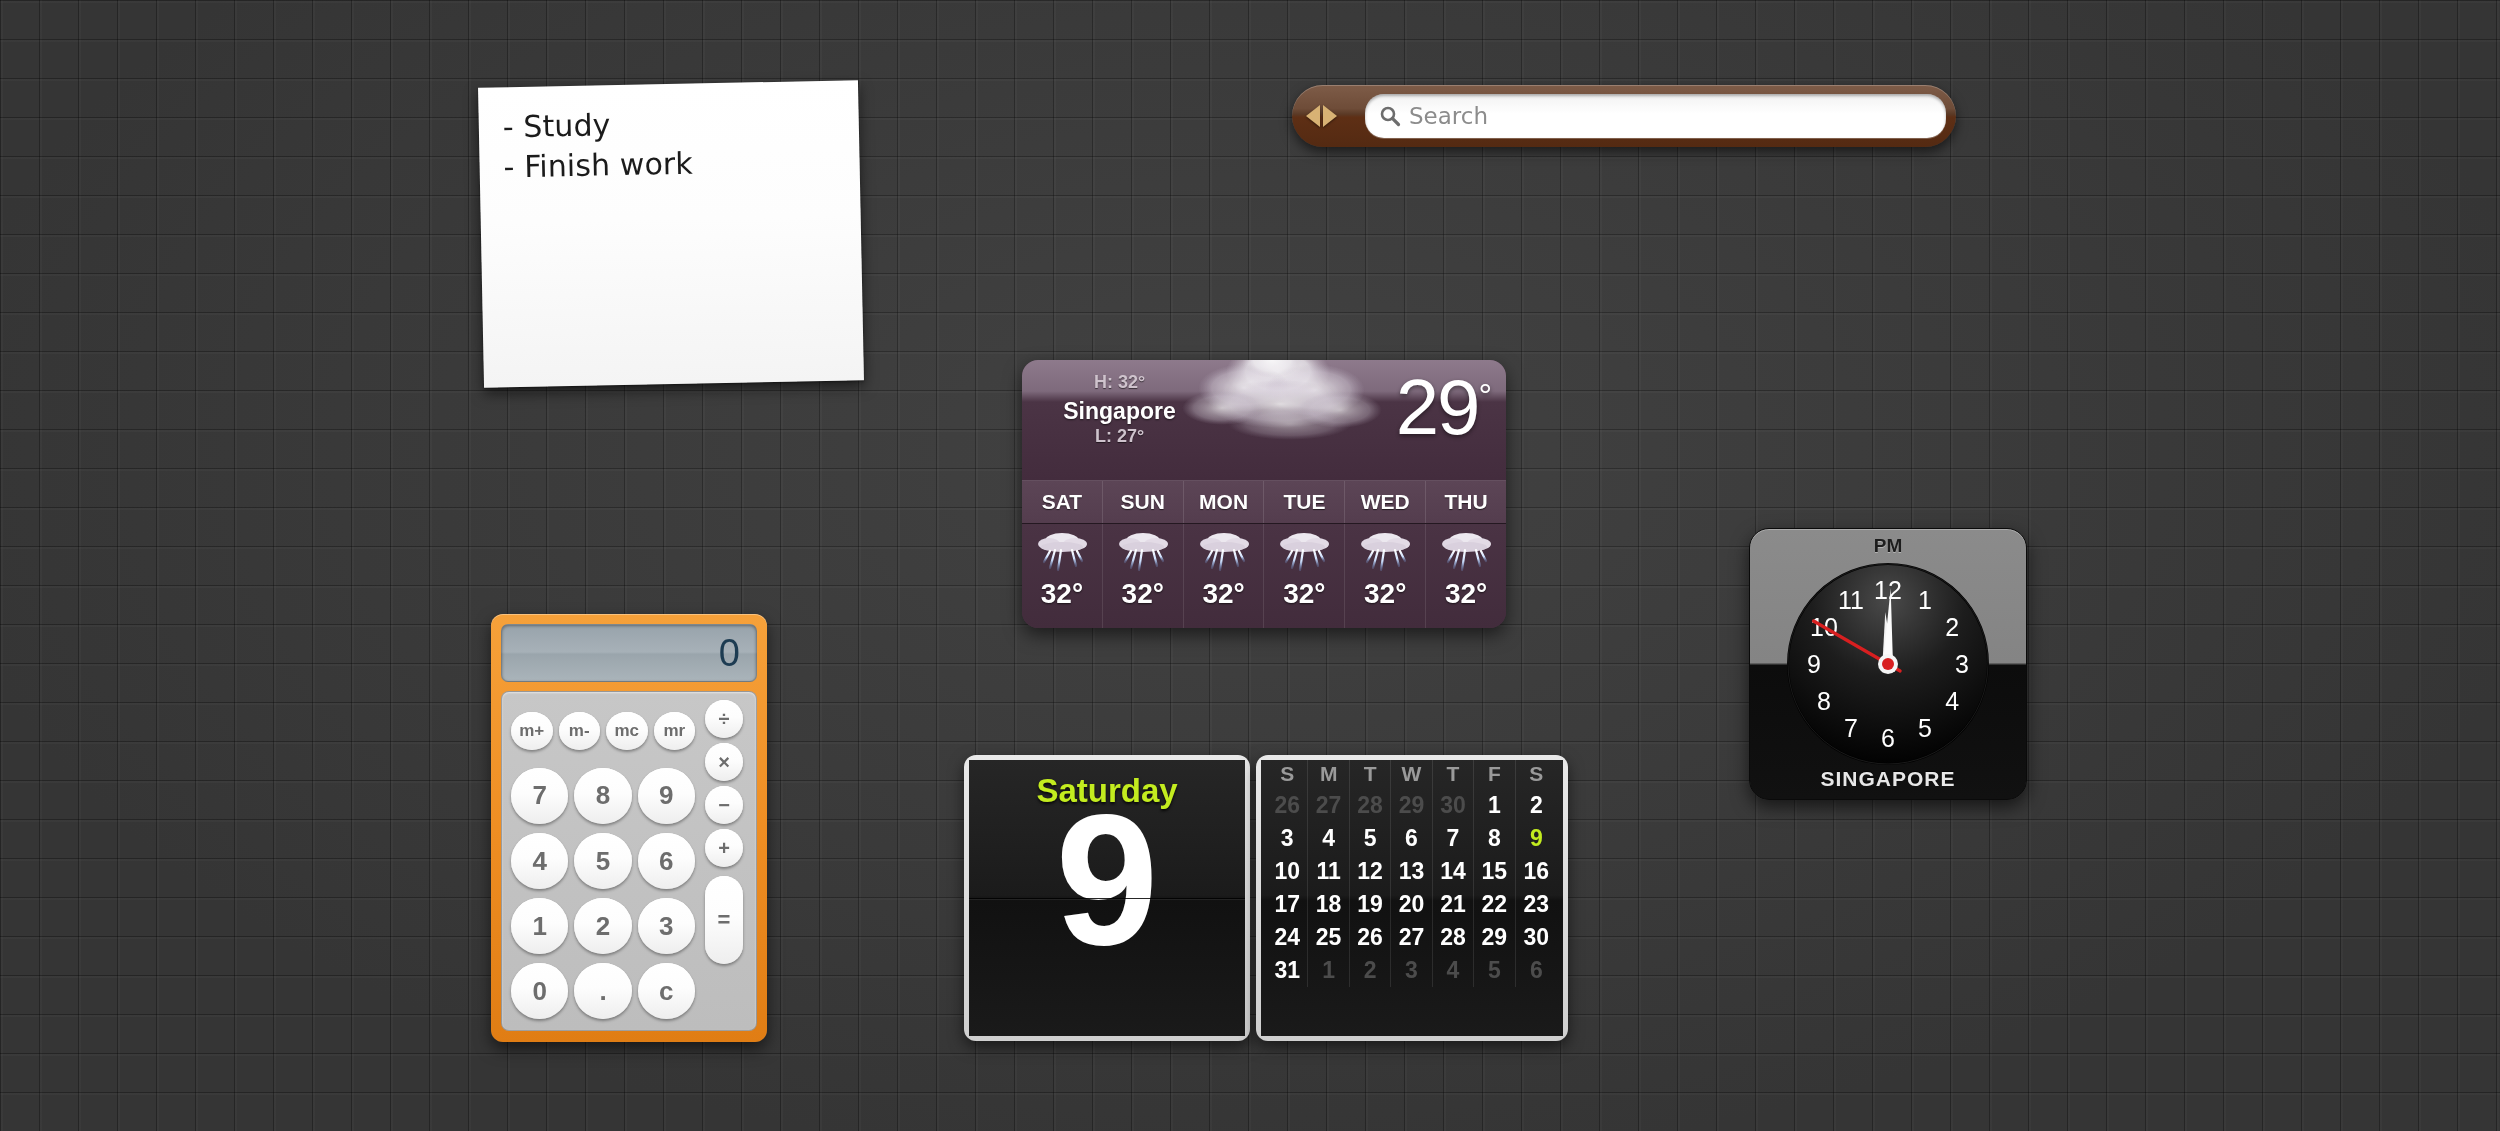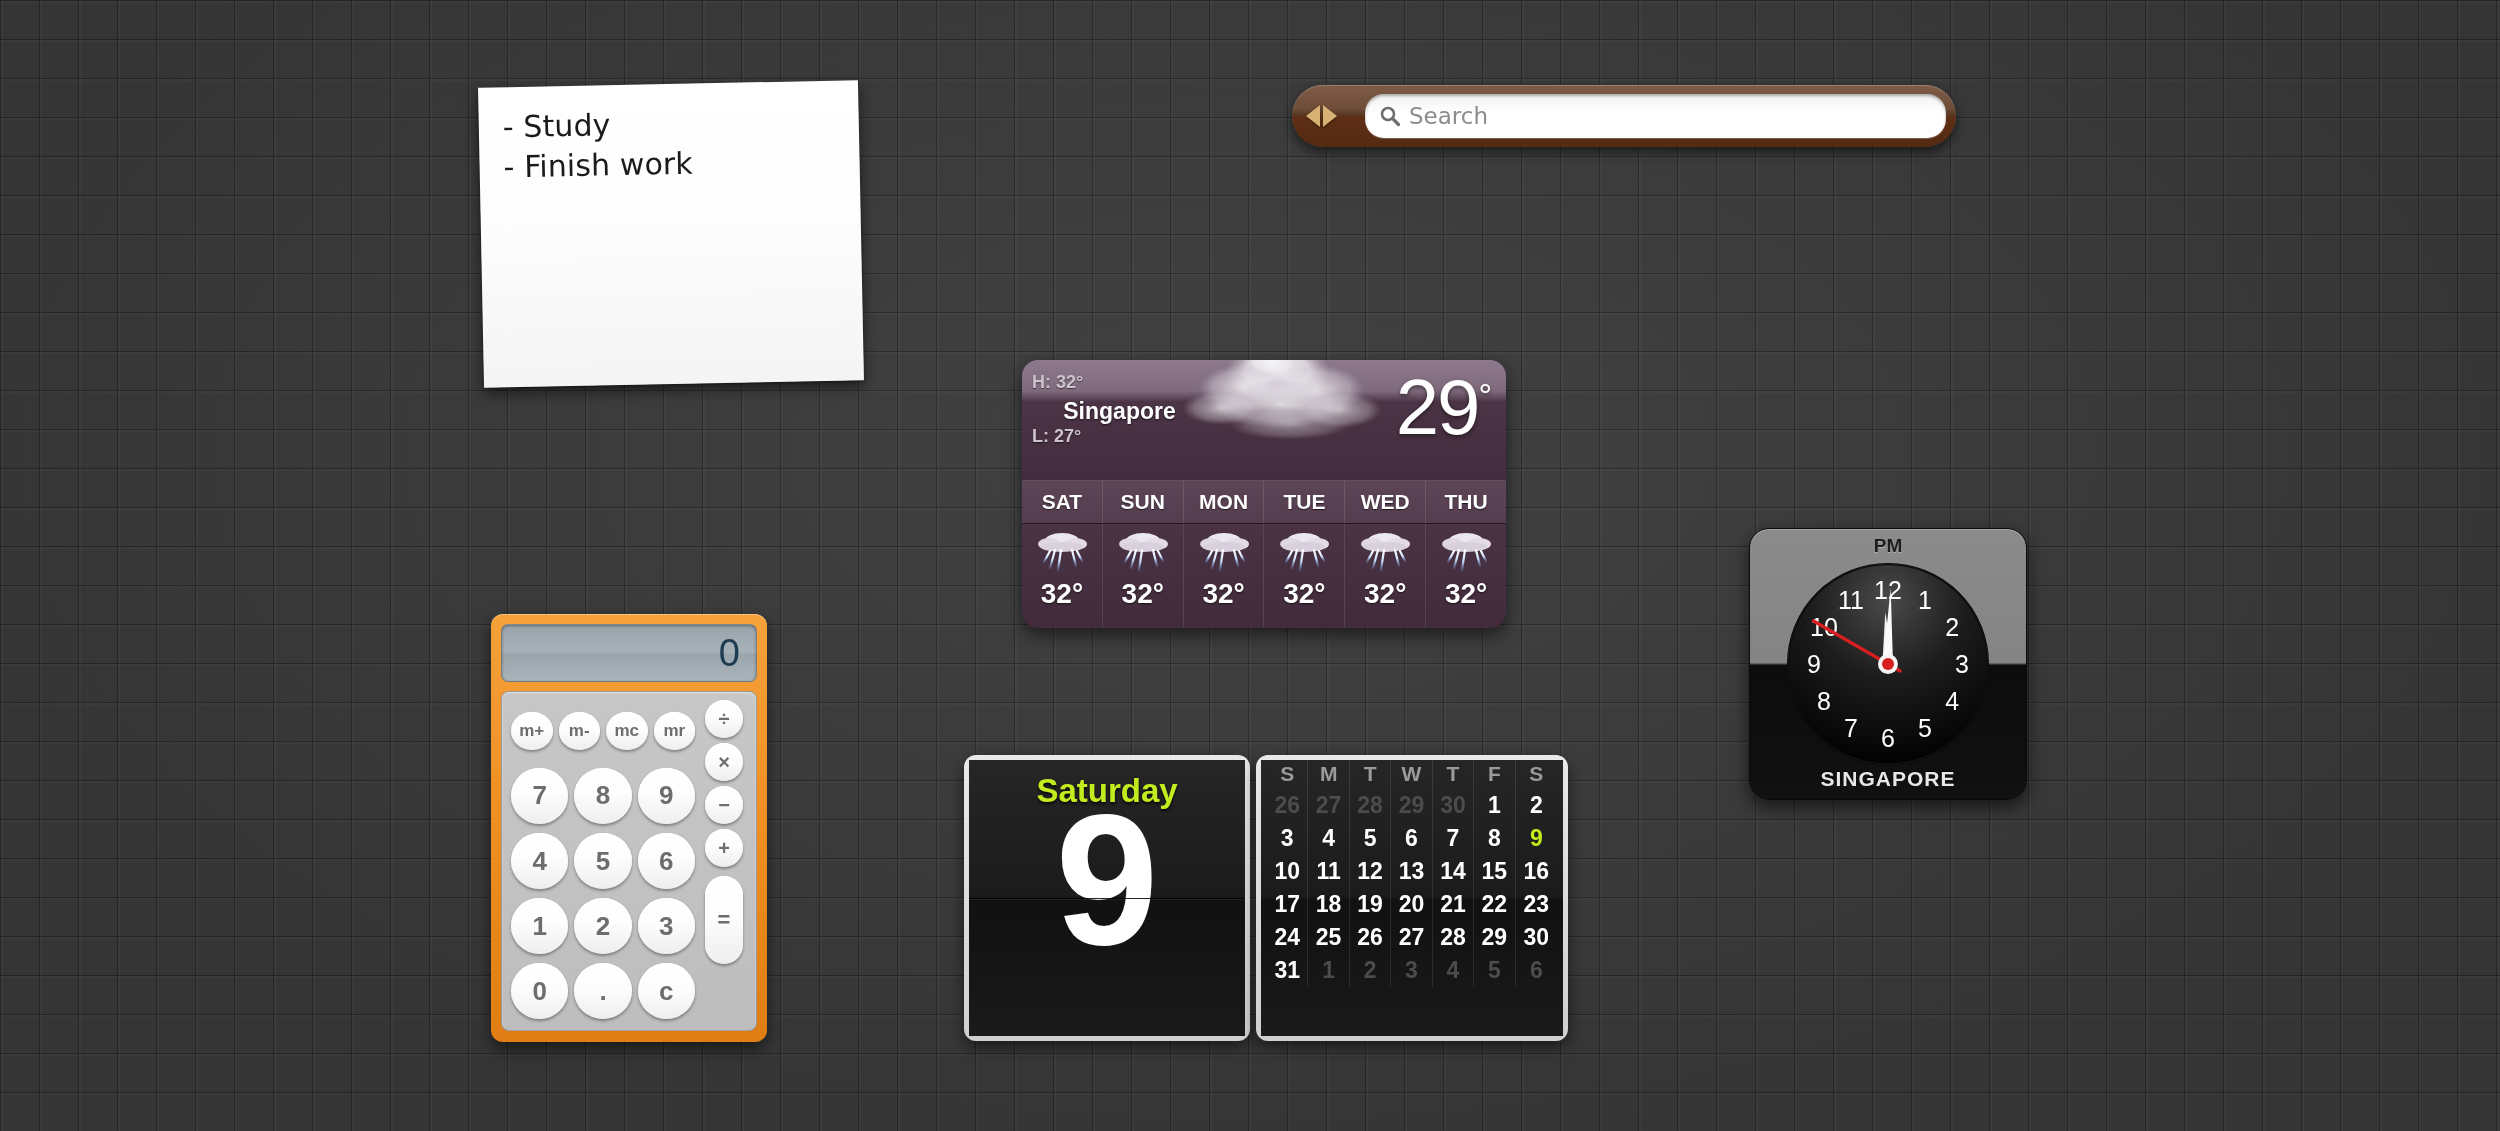--- a/index.html
+++ b/index.html
@@ -199,20 +199,21 @@
     text-align: center;
     font-size: 23px;
     font-weight: bold;
     color: #ffffff;
     text-shadow: 0 1px 2px rgba(0,0,0,0.6);
   }
   .w-hi, .w-lo {
     position: absolute;
     left: 10px;
     width: 175px;
+    text-align: center;
     font-size: 18px;
     font-weight: bold;
     color: #cfc3cd;
     text-shadow: 0 1px 1px rgba(0,0,0,0.55);
   }
   .w-hi { top: 12px; }
   .w-lo { top: 66px; }
   .w-current {
     position: absolute;
     right: 14px;

